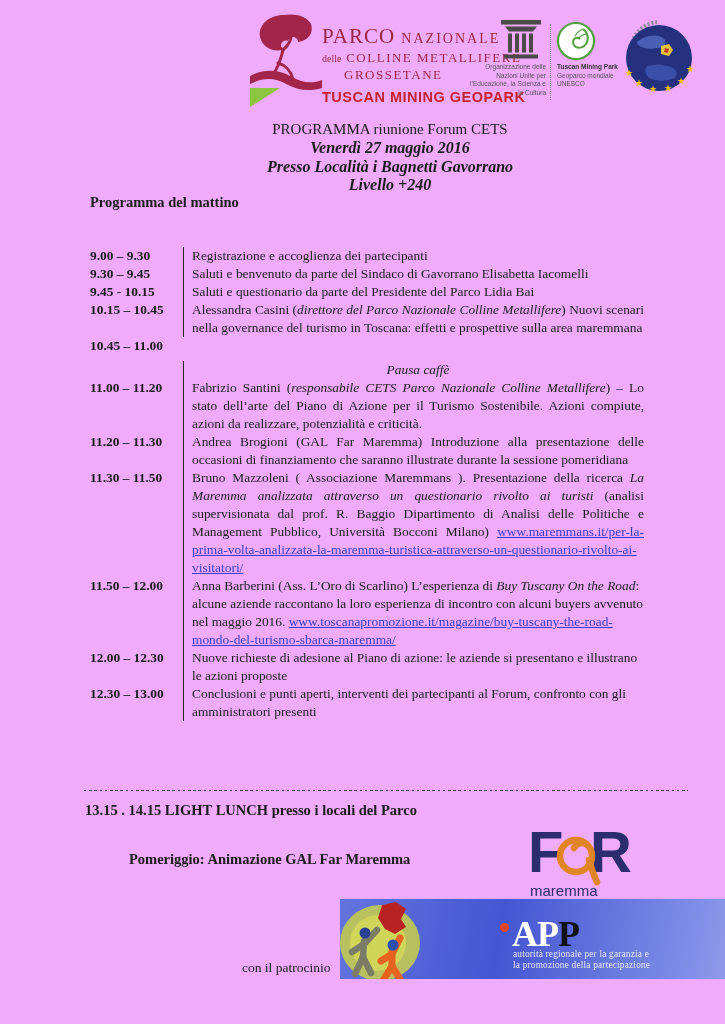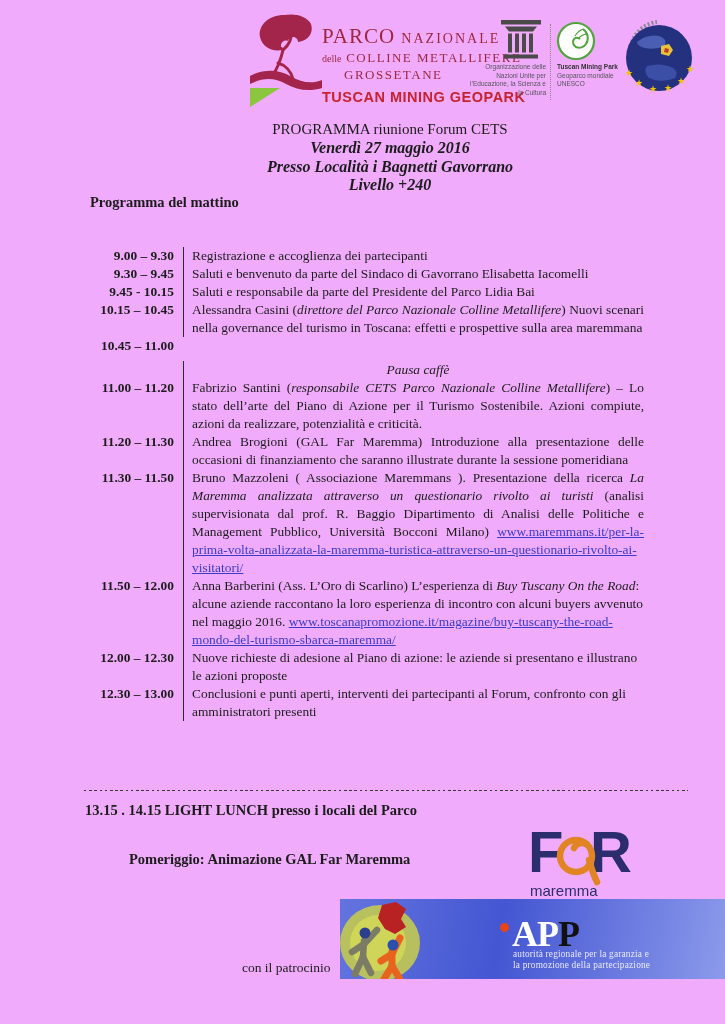--- a/index.html
+++ b/index.html
@@ -34,21 +34,21 @@
 
   
   .titleblock { position:absolute; left:90px; top:120px; width:600px; text-align:center; }
   .title-main { font-weight:normal; font-size:15px; line-height:19px; }
   .title-sub { font-style:italic; font-size:16px; line-height:18.5px;font-weight:bold; }
   .morning { position:absolute; left:90px; top:194px; font-weight:bold; font-size:14.5px; }
 
   
   .schedule { position:absolute; left:90px; top:247px; width:554px; font-size:13.4px; line-height:18px; }
   .row { display:flex; }
-  .time { width:93px; flex:none; font-weight:bold; text-align:right; padding-right:9px; white-space:nowrap; }
+  .time { width:93px; flex:none; font-weight:bold; text-align:left; padding-right:9px; white-space:nowrap; }
   .desc { flex:1; border-left:1px solid #2a2a2a; padding-left:8px; }
   .desc.center { text-align:center;margin-top:24px; }
   .desc.justify { text-align:justify; }
 
   
   .sep { position:absolute; left:84px; top:790px; width:604px; height:1.4px;
          background:repeating-linear-gradient(90deg,#3a3a3a 0 2.5px,transparent 2.5px 5.2px); }
   .lunch { position:absolute; left:85px; top:802px; font-weight:bold; font-size:14.5px; }
   .afternoon { position:absolute; left:112px; top:851px; font-weight:bold; font-size:14.5px;margin-left:17px; }
   .far-logo { position:absolute; left:528px; top:816px; }
@@ -142,21 +142,21 @@
       <div class="desc"><span>Registrazione e accoglienza dei partecipanti</span></div>
     </div>
 
     <div class="row">
       <div class="time">9.30 – 9.45</div>
       <div class="desc"><span>Saluti e benvenuto da parte del Sindaco di Gavorrano Elisabetta Iacomelli</span></div>
     </div>
 
     <div class="row">
       <div class="time">9.45 - 10.15</div>
-      <div class="desc"><span>Saluti e responsabile da parte del Presidente del Parco Lidia Bai</span></div>
+      <div class="desc"><span>Saluti e questionario da parte del Presidente del Parco Lidia Bai</span></div>
     </div>
 
     <div class="row">
       <div class="time">10.15 – 10.45</div>
       <div class="desc justify"><span>Alessandra Casini (</span><span class="it">direttore del Parco Nazionale Colline Metallifere</span><span>) Nuovi scenari nella governance del turismo in Toscana: effetti e prospettive sulla area maremmana</span></div>
     </div>
 
     <div class="row">
       <div class="time">10.45 – 11.00</div>
       <div class="desc center"><span class="it">Pausa caffè</span></div>

